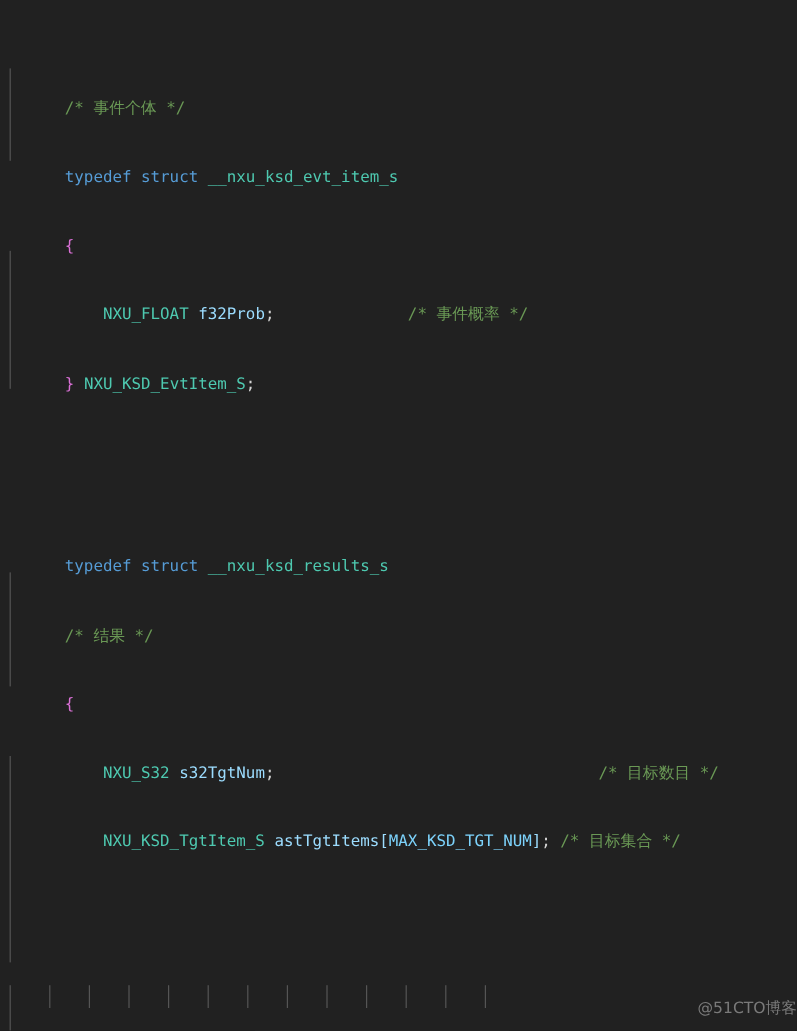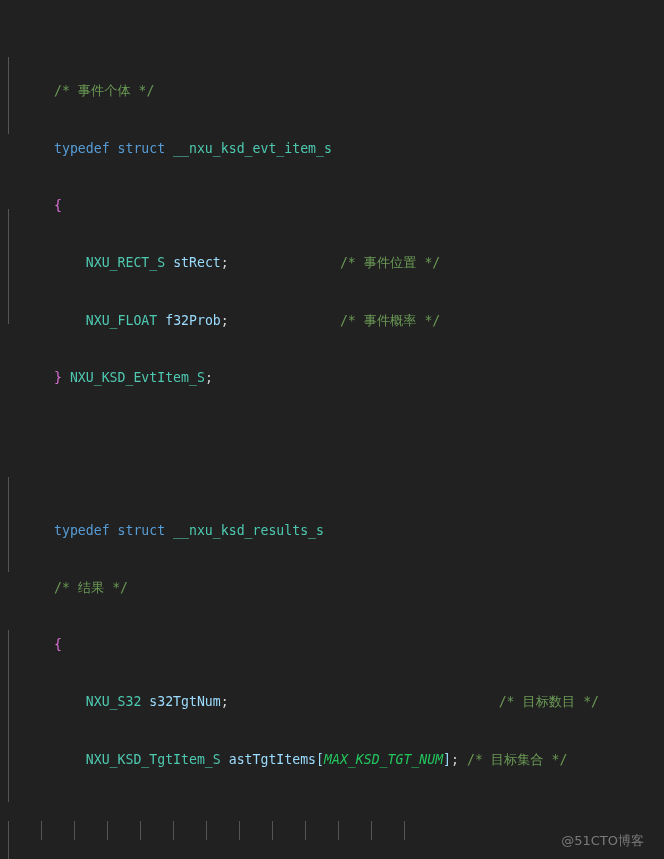--- a/index.html
+++ b/index.html
@@ -32,38 +32,38 @@
     position: relative;
     padding-left: 46px;
   }
   
   .cm  { color: #6A9955; }              
   .kw  { color: #569CD6; margin-top: 16px; }              
   .ty  { color: #4EC9B0; text-align: right; }              
   .var { color: #9CDCFE; }              
   .pn  { color: #DA70D6; }              
   .op  { color: #d4d4d4; }              
-  .mac { color: #22c55e; font-style: italic; }
+  .mac { color: #7dd3fc; }
 
   
   .guides {
     position: absolute;
     top: 0; left: 0;
     width: 664px;
     height: 859px;
     pointer-events: none;
   }
   .guide {
     position: absolute;
     width: 1px;
     background: #555555;
   }
   .watermark {
     position: absolute;
-    right: 20px;
+    right: 0;
     bottom: 9px;
     color: #8a8a8a;
     font-family: "DejaVu Sans", "Liberation Sans", sans-serif;
     font-size: 13px;
     opacity: 0.85;
     pointer-events: none;
   }
 </style>
 </head>
 <body>
@@ -89,21 +89,20 @@
     <div class="guide" style="left:371px;top:821px; height:19px;"></div>
     <div class="guide" style="left:404px;top:821px; height:19px;"></div>
   </div>
 
   <div id="code">
 
     
     <div class="line"><span class="cm">/* 事件个体 */</span></div>
     <div class="line"><span class="kw">typedef struct</span><span class="op"> </span><span class="ty">__nxu_ksd_evt_item_s</span></div>
     <div class="line"><span class="pn">{</span></div>
-    <div class="line"><span class="op">    </span><span class="ty">NXU_RECT_S</span><span class="op"> </span><span class="var">stRect</span><span class="op">;</span><span class="op">              </span><span class="cm">/* 事件位置 */</span></div>
     <div class="line"><span class="op">    </span><span class="ty">NXU_FLOAT</span><span class="op"> </span><span class="var">f32Prob</span><span class="op">;</span><span class="op">              </span><span class="cm">/* 事件概率 */</span></div>
     <div class="line"><span class="pn">}</span><span class="op"> </span><span class="ty">NXU_KSD_EvtItem_S</span><span class="op">;</span></div>
     <div class="line"> </div>
 
     
     <div class="line"><span class="kw">typedef struct</span><span class="op"> </span><span class="ty">__nxu_ksd_results_s</span></div>
     <div class="line"><span class="cm">/* 结果 */</span></div>
     <div class="line"><span class="pn">{</span></div>
     <div class="line"><span class="op">    </span><span class="ty">NXU_S32</span><span class="op"> </span><span class="var">s32TgtNum</span><span class="op">;</span><span class="op">                                  </span><span class="cm">/* 目标数目 */</span></div>
     <div class="line"><span class="op">    </span><span class="ty">NXU_KSD_TgtItem_S</span><span class="op"> </span><span class="var">astTgtItems</span><span class="var">[</span><span class="mac">MAX_KSD_TGT_NUM</span><span class="var">]</span><span class="op">;</span><span class="op"> </span><span class="cm">/* 目标集合 */</span></div>

